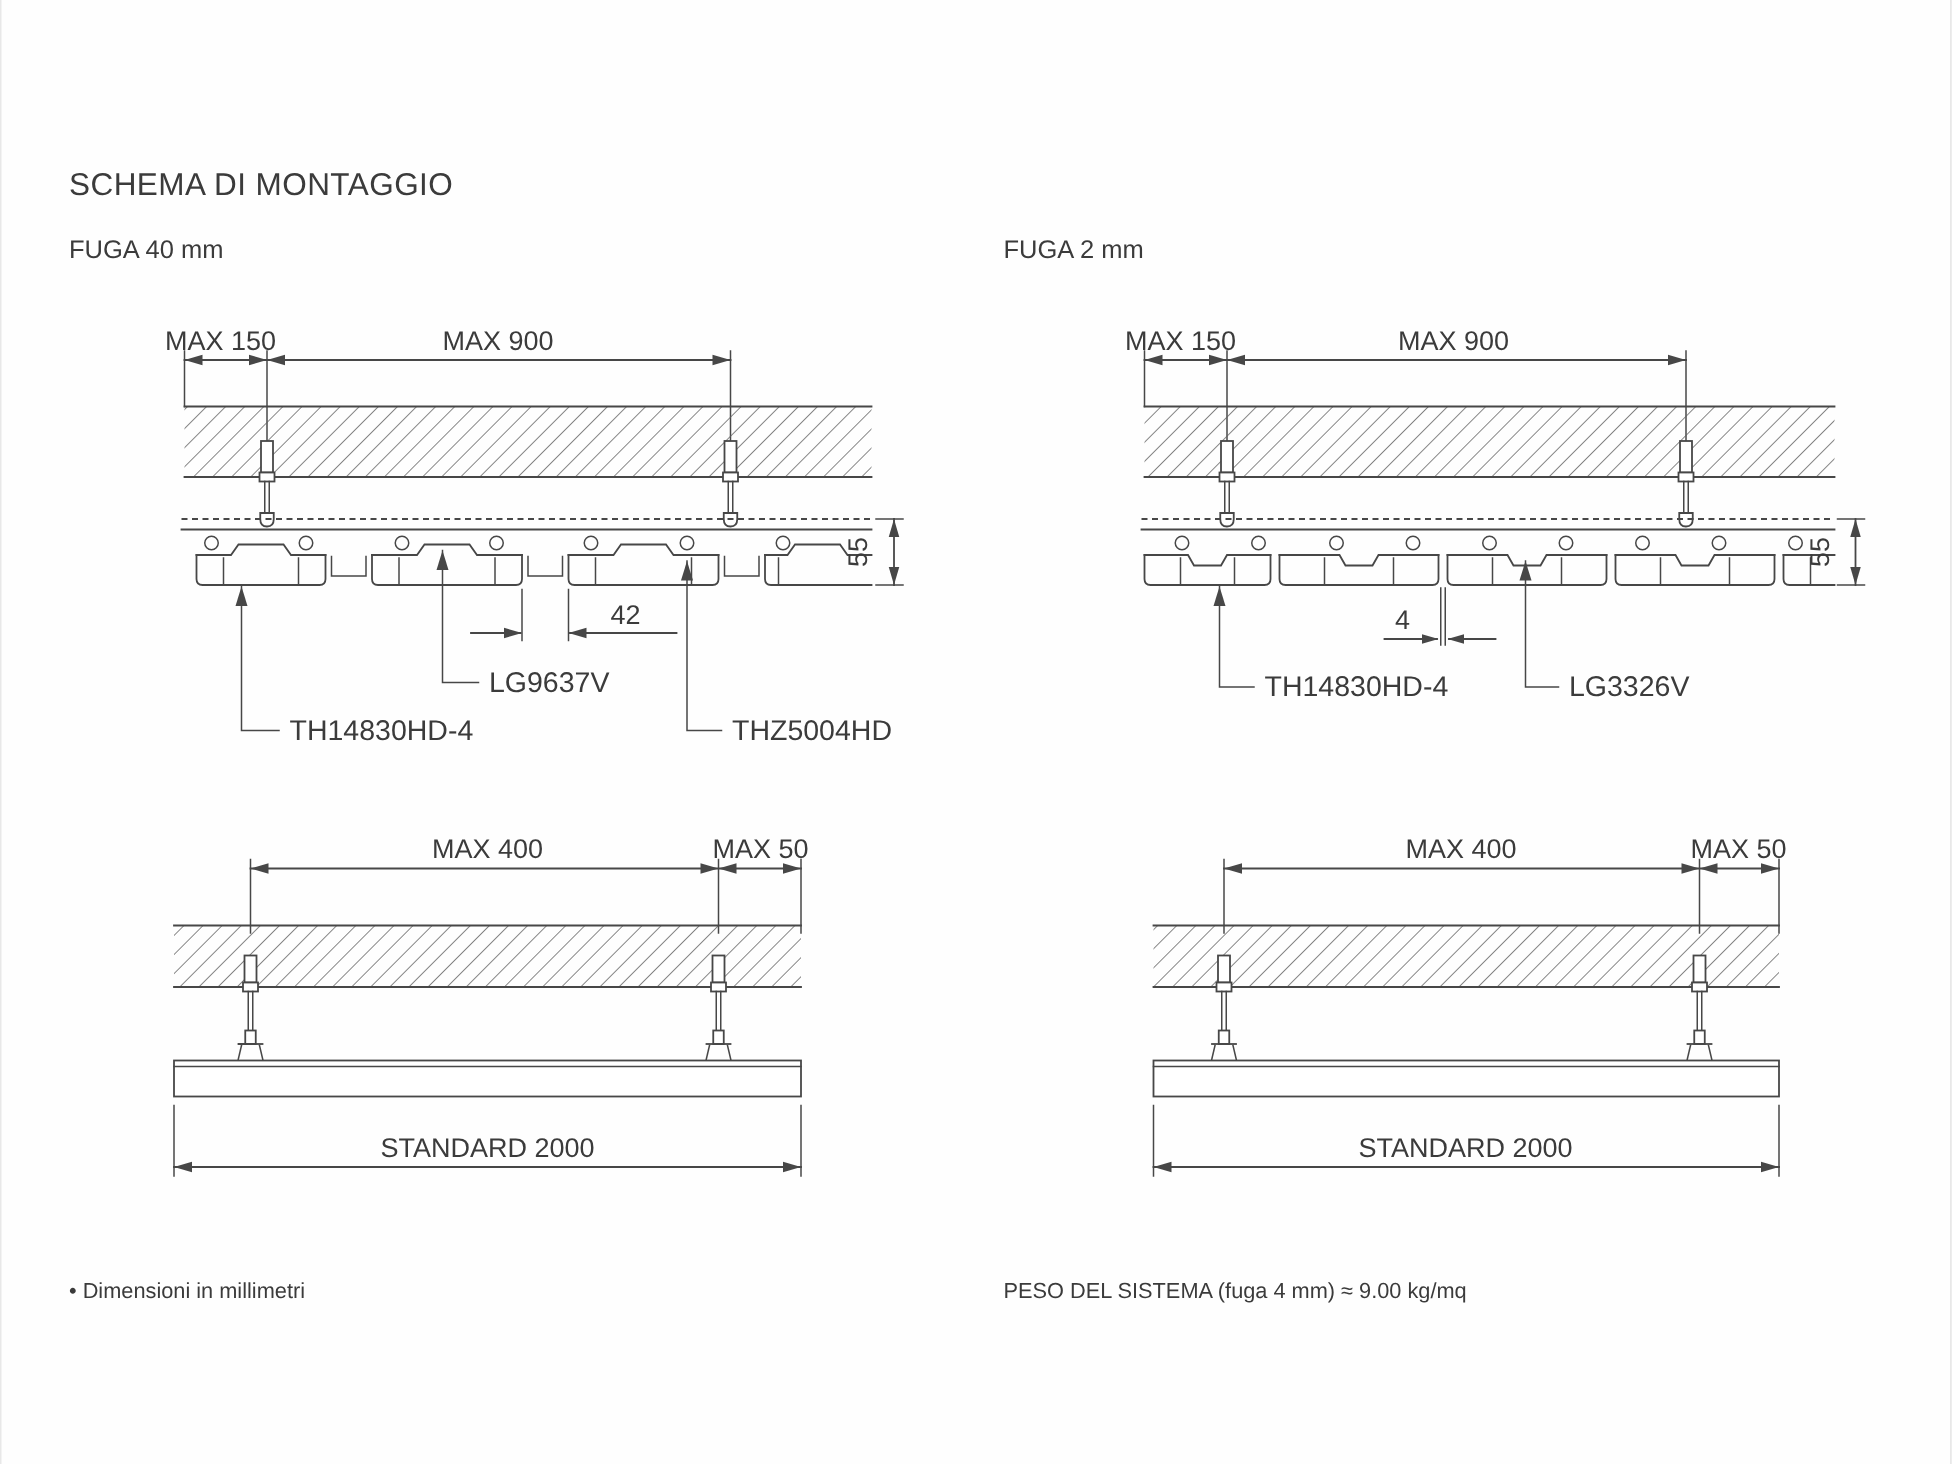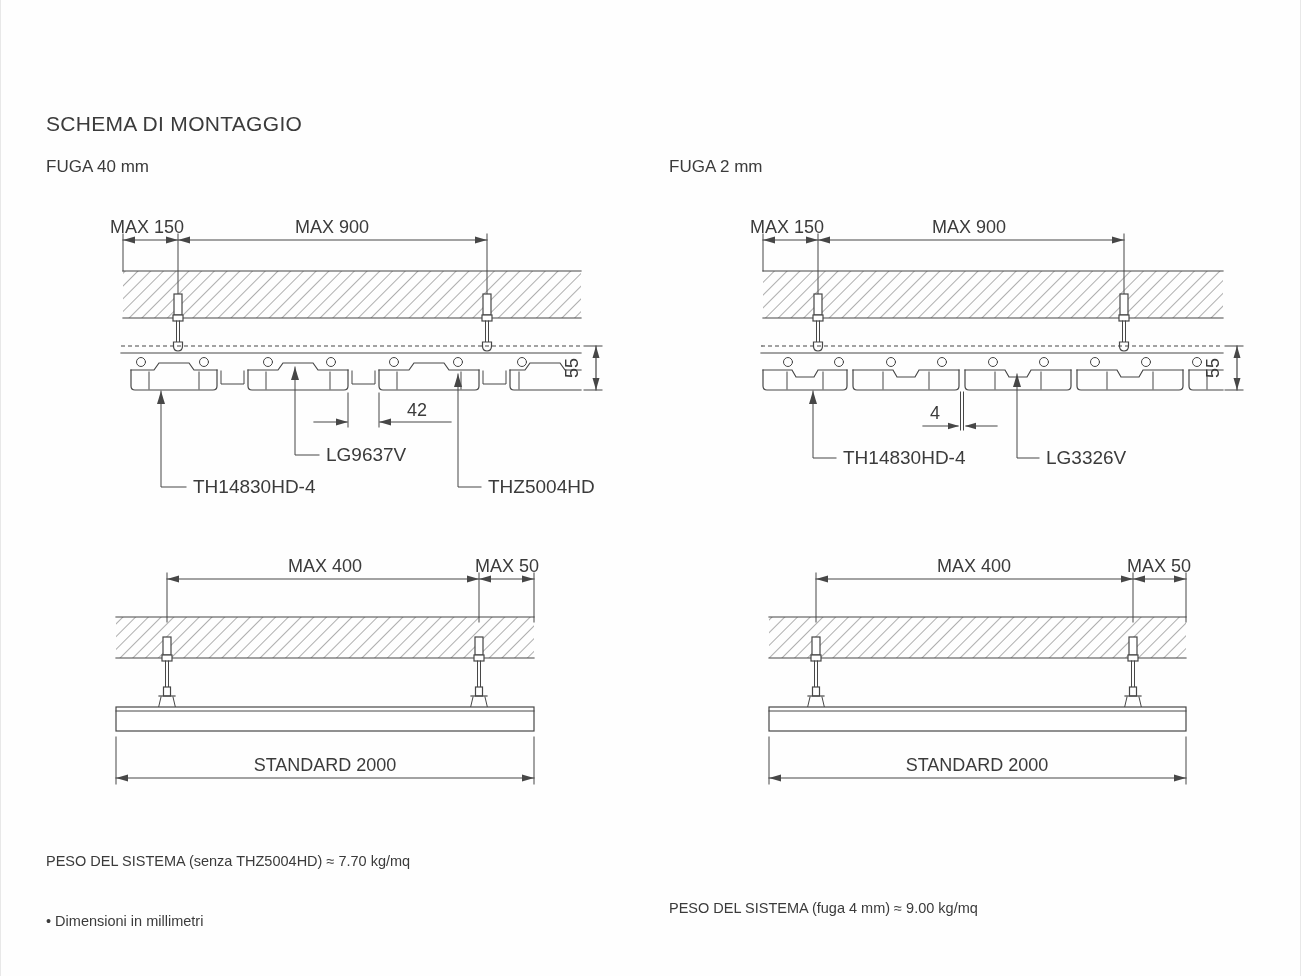--- a/index.html
+++ b/index.html
@@ -17,21 +17,21 @@
   .dim{font-size:18px;}
   .lbl{font-size:19px;}
   .ln{stroke:#474747;stroke-width:1.2;fill:none;stroke-linecap:square;}
   .tn{stroke:#474747;stroke-width:1;fill:none;stroke-linecap:square;}
   .dash{stroke:#474747;stroke-width:1.2;fill:none;stroke-dasharray:4 3;}
   .ar{fill:#474747;stroke:none;}
   .wh{fill:#ffffff;stroke:#474747;stroke-width:1.2;}
   .hatchline{stroke:#5f5f5f;stroke-width:1;}
   .notes{position:absolute;font-size:14.5px;line-height:20px;white-space:pre;}
   .notes.left{left:45px;top:811px;}
-  .notes.right{left:668px;top:858px;}
+  .notes.right{left:668px;top:811px;}
 </style>
 </head>
 <body>
 
 <div class="canvas">
 
   <div class="page-title">SCHEMA DI MONTAGGIO</div>
   <div class="sec-title left">FUGA 40 mm</div>
   <div class="sec-title right">FUGA 2 mm</div>
 
@@ -391,20 +391,19 @@
       <line class="tn" x1="768" y1="737" x2="768" y2="784"></line>
       <line class="tn" x1="1185" y1="737" x2="1185" y2="784"></line>
       <line class="ln" x1="768" y1="778" x2="1185" y2="778"></line>
       <path class="ar" d="M768 778 l12 -3.5 v7 z"></path>
       <path class="ar" d="M1185 778 l-12 -3.5 v7 z"></path>
       <text class="dim" x="976" y="771" text-anchor="middle">STANDARD 2000</text>
     </g>
   </svg>
 
   <div class="notes left">
-    <div>PESO DEL SISTEMA (senza THZ5004HD) ≈ 7.70 kg/mq</div>
     <div>• Dimensioni in millimetri</div>
   </div>
   <div class="notes right">
     <div>PESO DEL SISTEMA (fuga 4 mm) ≈ 9.00 kg/mq</div>
   </div>
 
 </div>
 
 </body></html>

